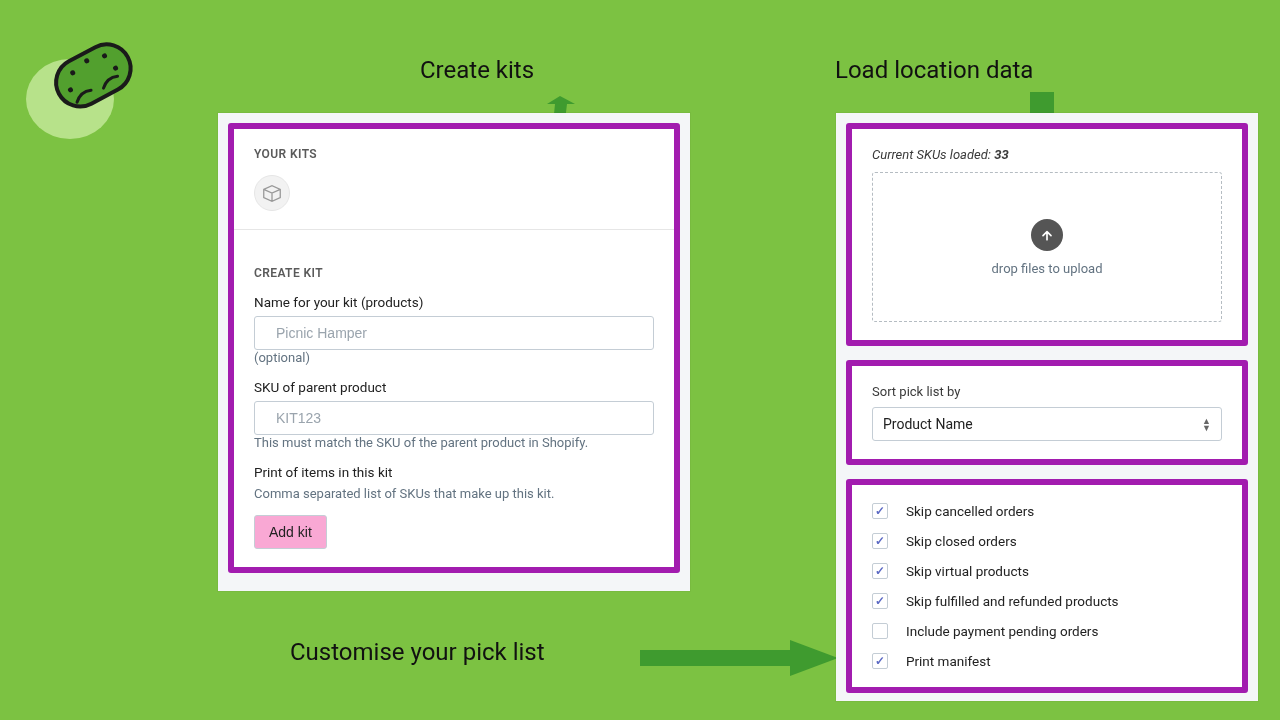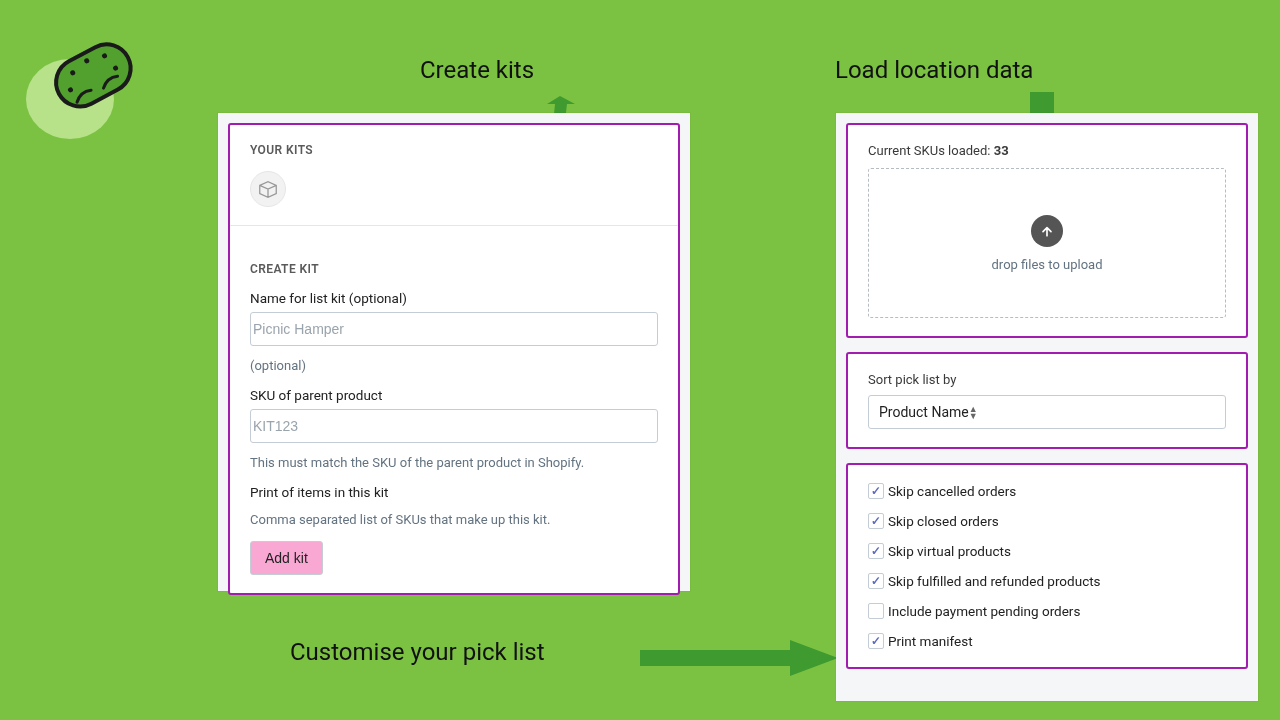--- a/index.html
+++ b/index.html
@@ -51,21 +51,21 @@
   }
   .panel-right {
     top: 113px;
     left: 836px;
     width: 422px;
     height: 588px;
     padding: 10px;
   }
   .card {
     background: #fff;
-    border: 2px solid #a21caf;
+    border: 6px solid #a21caf;
     border-radius: 3px;
     margin-bottom: 14px;
   }
   .card-inner { padding: 18px 20px; }
   .card-section-divider {
     border-top: 1px solid #e6e6e6;
     margin: 0 -20px 18px -20px;
     padding-top: 18px;
   }
   .section-title {
@@ -90,40 +90,40 @@
     flex-shrink: 0;
   }
   .kit-name { font-size: 14px; font-weight: 600; color: #222; }
   .kit-items { font-size: 13.5px; color: #4a4a4a; margin-top: 2px; }
 
   .field-label { font-size: 13.5px; color: #222; margin-bottom: 6px; display: block; }
   .text-input {
     width: 100%;
     border: 1px solid #c4cdd5;
     border-radius: 3px;
-    padding: 8px 2px;
+    padding: 8px 21px;
     font-size: 14px;
     color: #333;
     background: #fff;
   }
   .text-input::placeholder { color: #9aa4ad; }
-  .help-text { font-size: 13px; color: #637381; margin-top: 12px; margin-bottom: 14px; }
+  .help-text { font-size: 13px; color: #637381; margin-top: 0; margin-bottom: 14px; }
   .btn {
     display: inline-block;
     border: 1px solid #c4cdd5;
     background: #f9a8d4;
     border-radius: 3px;
     padding: 8px 14px;
     font-size: 14px;
     color: #222;
     cursor: pointer;
   }
 
   
-  .sku-count { font-size: 13px; color: #3a3a3a; margin-bottom: 10px; }
+  .sku-count { font-size: 13px; color: #3a3a3a; margin-bottom: 10px; font-style: italic; }
   .sku-count .num { font-weight: 700; }
   .dropzone {
     border: 1px dashed #b5bcc2;
     border-radius: 3px;
     height: 150px;
     display: flex;
     flex-direction: column;
     align-items: center;
     justify-content: center;
     gap: 10px;
@@ -141,28 +141,29 @@
   .select {
     width: 100%;
     border: 1px solid #c4cdd5;
     border-radius: 3px;
     padding: 8px 10px;
     font-size: 14px;
     color: #222;
     background: #fff;
     position: relative;
     display: flex;
+    justify-content: space-between;
     align-items: center;
   }
   .updown { font-size: 9px; color: #666; line-height: 6px; display: flex; flex-direction: column; gap: 1px; }
 
   .check-row {
     display: flex;
     align-items: center;
-    gap: 4px;
+    gap: 18px;
     margin-bottom: 14px;
     font-size: 13.5px;
     color: #222;
   }
   .checkbox {
     width: 16px; height: 16px;
     border: 1px solid #c4cdd5;
     border-radius: 2px;
     display: flex; align-items: center; justify-content: center;
     flex-shrink: 0;
@@ -223,21 +224,21 @@
           <svg width="22" height="22" viewBox="0 0 24 24">
               <path d="M3 8 l9 -4 l9 4 v9 l-9 4 l-9 -4 z M3 8 l9 4 l9 -4 M12 12 v9" fill="none" stroke="#999" stroke-width="1.4"></path>
             </svg>
         </div>
       </div>
 
       <div class="card-section-divider"></div>
 
       <div class="section-title">CREATE KIT</div>
 
-      <label class="field-label">Name for list kit (optional)</label>
+      <label class="field-label">Name for your kit (products)</label>
       <input class="text-input" placeholder="Picnic Hamper" style="">
       <div class="help-text">(optional)</div>
 
       <label class="field-label">SKU of parent product</label>
       <input class="text-input" placeholder="KIT123" style="">
       <div class="help-text">This must match the SKU of the parent product in Shopify.</div>
 
       <label class="field-label">Print of items in this kit</label>
       <div class="help-text">Comma separated list of SKUs that make up this kit.</div>
 

